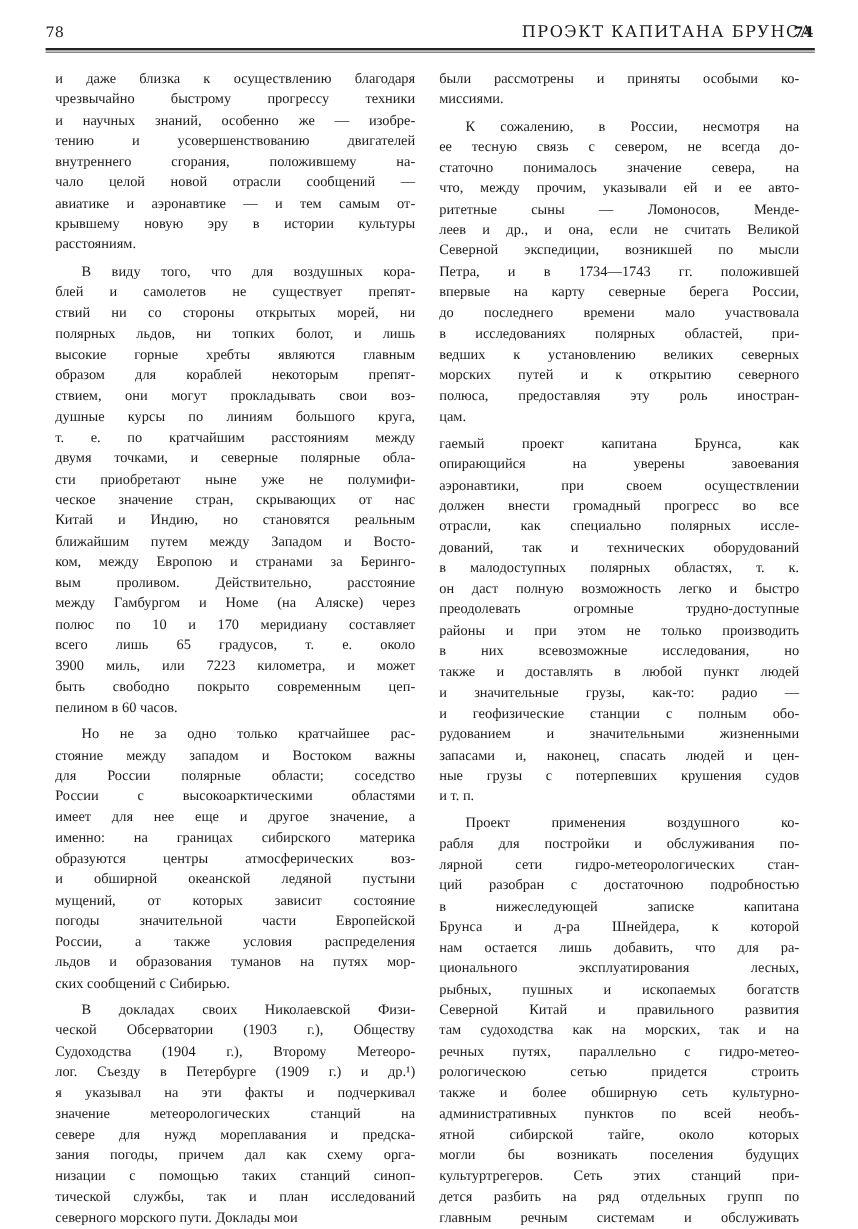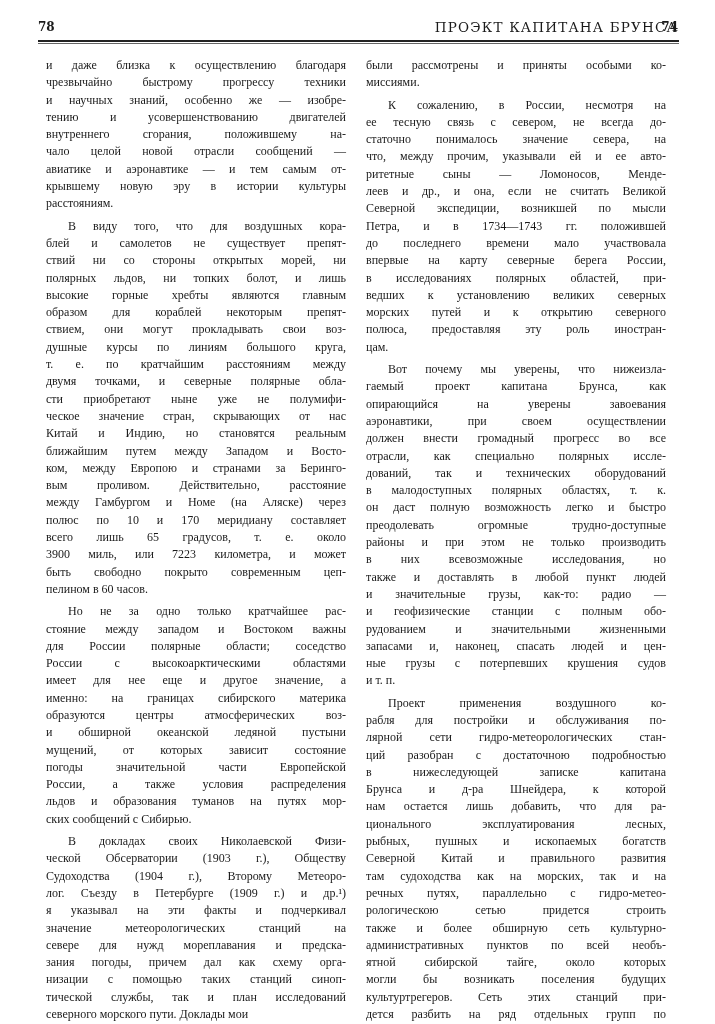--- a/index.html
+++ b/index.html
@@ -1,19 +1,19 @@
 <!DOCTYPE html>
 <html><head>
   <meta charset="utf-8">
   <style>
     html, body { margin: 0; padding: 0; background: #ffffff; }
     body { width: 715px; height: 1024px; position: relative; overflow: hidden;
            font-family: "DejaVu Serif", "Liberation Serif", serif; color: #1a1a1a; }
     .header { position: absolute; left: 38px; top: 18px; width: 640px; height: 22px; }
-    .pg-left { position: absolute; left: 0; top: 2px; font-size: 12px; font-weight: bold; }
+    .pg-left { position: absolute; left: 0; top: 2px; font-size: 12px; font-weight: normal; }
     .pg-right { position: absolute; right: 0; top: 2px; font-size: 12px; font-weight: bold; text-align: right; }
     .running-title { position: absolute; left: 0; right: 0; top: 1px; text-align: right;
                      font-size: 13.5px; letter-spacing: 1.2px; }
     .rule { position: absolute; left: 38px; top: 40px; width: 641px; height: 0;
             border-top: 2px solid #222; border-bottom: 1px solid #666; padding-top: 1px; }
     .col { position: absolute; top: 57px; width: 300px; font-size: 12px; line-height: 17.3px; font-family: Liberation Serif, serif; }
     .col-left { left: 46px; }
     .col-right { left: 366px; }
     .ln { display: block; text-align: justify; text-align-last: justify; white-space: nowrap;
           height: 17.3px; overflow: visible; }
@@ -107,31 +107,30 @@
     <div class="para-gap"></div>
     <div class="paragraph">
       <span class="ln indent">К сожалению, в России, несмотря на</span>
       <span class="ln">ее тесную связь с севером, не всегда до-</span>
       <span class="ln">статочно понималось значение севера, на</span>
       <span class="ln">что, между прочим, указывали ей и ее авто-</span>
       <span class="ln">ритетные сыны — Ломоносов, Менде-</span>
       <span class="ln">леев и др., и она, если не считать Великой</span>
       <span class="ln">Северной экспедиции, возникшей по мысли</span>
       <span class="ln">Петра, и в 1734—1743 гг. положившей</span>
+      <span class="ln">впервые на карту северные берега России,</span>
       <span class="ln">до последнего времени мало участвовала</span>
-      <span class="ln">впервые на карту северные берега России,</span>
       <span class="ln">в исследованиях полярных областей, при-</span>
       <span class="ln">ведших к установлению великих северных</span>
       <span class="ln">морских путей и к открытию северного</span>
       <span class="ln">полюса, предоставляя эту роль иностран-</span>
       <span class="ln last">цам.</span>
     </div>
     <div class="para-gap"></div>
     <div class="paragraph">
-      <span class="ln indent">Вот почему мы уверены, что нижеизла-</span>
       <span class="ln">гаемый проект капитана Брунса, как</span>
       <span class="ln">опирающийся на уверены завоевания</span>
       <span class="ln">аэронавтики, при своем осуществлении</span>
       <span class="ln">должен внести громадный прогресс во все</span>
       <span class="ln">отрасли, как специально полярных иссле-</span>
       <span class="ln">дований, так и технических оборудований</span>
       <span class="ln">в малодоступных полярных областях, т. к.</span>
       <span class="ln">он даст полную возможность легко и быстро</span>
       <span class="ln">преодолевать огромные трудно-доступные</span>
       <span class="ln">районы и при этом не только производить</span>

